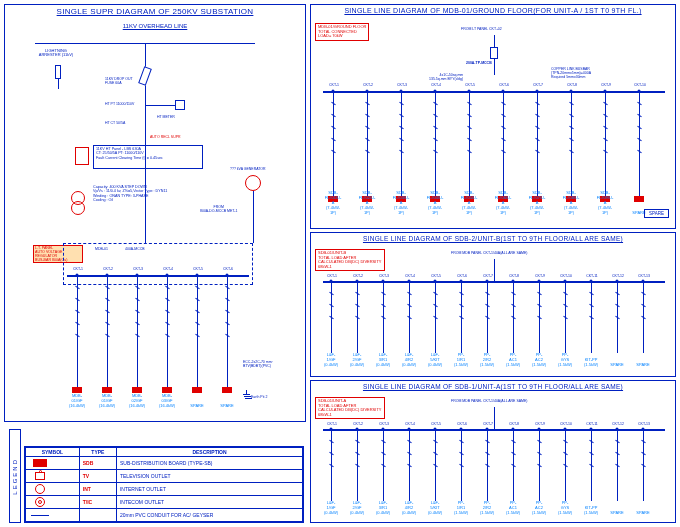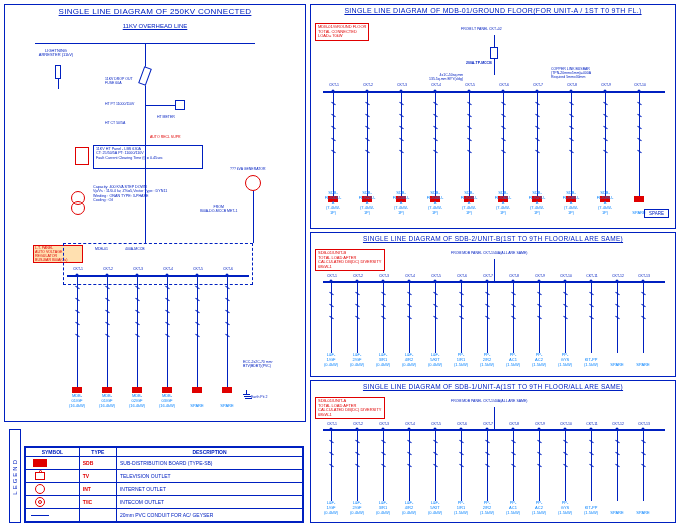--- a/index.html
+++ b/index.html
@@ -28,21 +28,21 @@
   .earth::before{content:"";position:absolute;left:3px;top:0;width:1px;height:4px;background:#0020c0}
   .earth::after{content:"";position:absolute;left:0;top:4px;width:7px;border-top:1px solid #0020c0;box-shadow:1px 2px 0 -0 #0020c0,2px 4px 0 0 #0020c0}
   .node{position:absolute;width:3px;height:3px;background:#0020c0;border-radius:50%;transform:translate(-50%,-50%)}
   .circ{position:absolute;border:1px solid #e00000;border-radius:50%}
   .tick{position:absolute;width:5px;height:1px;background:#0020c0;transform:rotate(35deg)}
 </style>
 </head>
 <body>
 
 <div class="panel" style="left:4px;top:4px;width:302px;height:418px">
-  <div class="title">SINGLE LINE DIAGRAM OF 250KV CONNECTED</div>
+  <div class="title">SINGLE SUPR DIAGRAM OF 250KV SUBSTATION</div>
   <div class="subtitle" style="margin-top:4px">11KV OVERHEAD LINE</div>
 
   <div class="hlabel" style="left:30px;top:44px;white-space:pre-line;text-align:center;width:42px;line-height:1.1">LIGHTNING
 ARRESTER (11kV)</div>
   <div style="position:absolute;left:50px;top:60px;width:6px;height:14px;border:1px solid #0020c0"></div>
   <div class="bus" style="left:53px;top:74px;width:1px;height:10px"></div>
 
   <div class="bus" style="left:30px;top:38px;width:220px;height:1px"></div>
   <div class="bus" style="left:140px;top:38px;width:1px;height:200px"></div>
 

